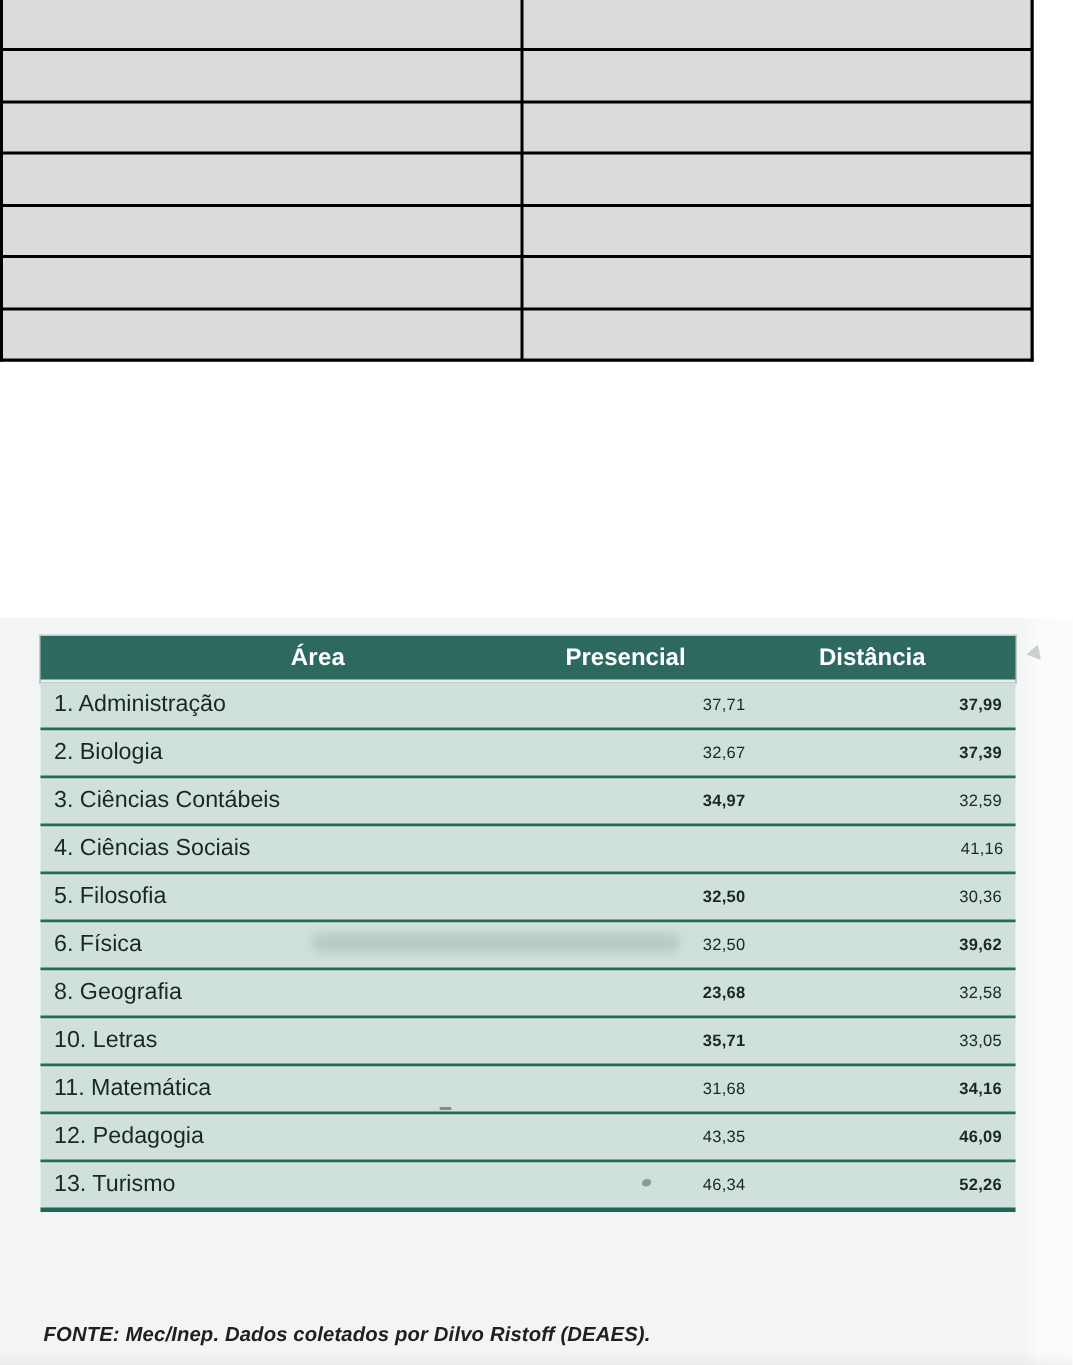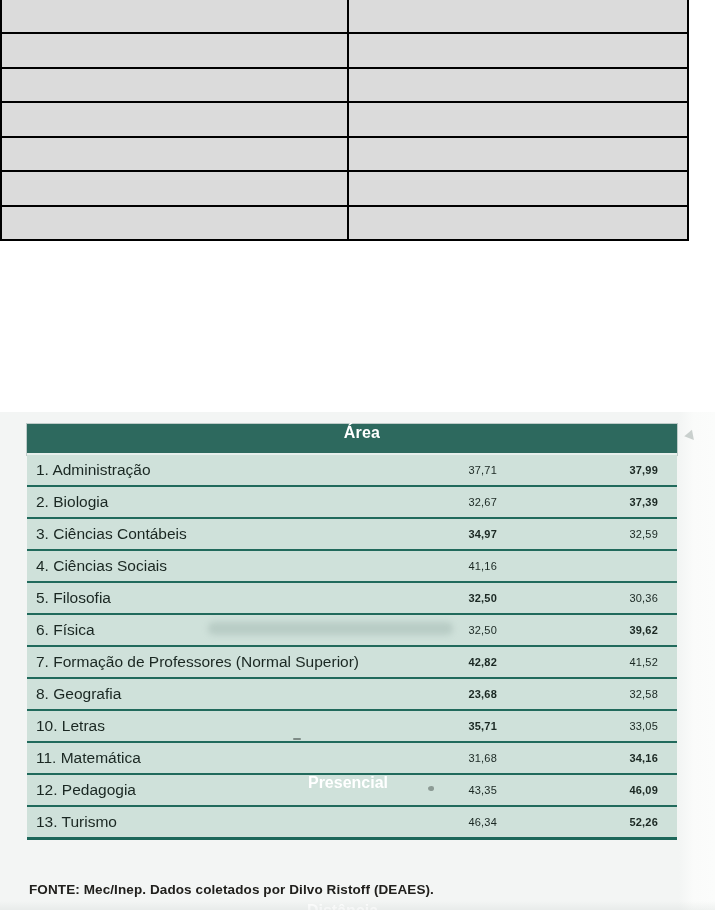--- a/index.html
+++ b/index.html
@@ -36,45 +36,44 @@
   
   .ttable{
     position:absolute;left:27px;top:12px;width:650px;
   }
   .thead{
     display:flex;align-items:center;height:29px;
     background:#2d695e;
     color:#ffffff;font-weight:bold;font-size:16px;
     border-bottom:2px solid #e7efec;
     box-shadow:0 0 0 1px rgba(30,80,70,0.25);
-    flex-direction:column;
   }
   .th{box-sizing:border-box}
   .th.area{flex:0 0 350px;text-align:center;padding-left:20px;letter-spacing:.2px}
   .th.pres{flex:0 0 128px;text-align:left;padding-right:8px}
   .th.dist{flex:1 1 auto;text-align:center;padding-right:19px}
 
   .trow{
     display:flex;align-items:center;height:30px;
     background:#cfe1da;
     border-bottom:2px solid #216a5c;
-    font-size:15.5px;color:#1a2722;
+    font-size:15.5px;color:#1a2722;justify-content:space-between;
   }
   .trow:last-child{border-bottom:3px solid #1d675a}
   .cell{box-sizing:border-box;white-space:nowrap}
   .cell.area{flex:0 0 350px;padding-left:9px}
   .cell.num{font-size:11px;letter-spacing:.2px}
   .cell.pres{flex:0 0 128px;text-align:right;padding-right:8px}
-  .cell.dist{flex:1 1 auto;text-align:right;padding-right:19px}
+  .cell.dist{flex:1 1 auto;text-align:right;padding-right:9px}
   .cell.bold{font-weight:bold}
 
   
   .fonte{
     position:absolute;left:29px;top:470px;
-    font-weight:bold;
+    font-style:italic;font-weight:bold;
     font-size:13.5px;color:#21201d;letter-spacing:.1px;
   }
 
   
   .bleed{
     position:absolute;left:208px;top:210px;width:245px;height:13px;
     background:rgba(125,150,143,0.28);
     filter:blur(3px);border-radius:6px;pointer-events:none;
   }
   .speck1{position:absolute;left:428px;top:374px;width:6px;height:5px;
@@ -139,25 +138,20 @@
           <div class="cell area">5. Filosofia</div>
           <div class="cell num pres bold">32,50</div>
           <div class="cell num dist">30,36</div>
         </div>
         <div class="trow">
           <div class="cell area">6. Física</div>
           <div class="cell num pres">32,50</div>
           <div class="cell num dist bold">39,62</div>
         </div>
         <div class="trow">
-          <div class="cell area">7. Formação de Professores (Normal Superior)</div>
-          <div class="cell num pres bold">42,82</div>
-          <div class="cell num dist">41,52</div>
-        </div>
-        <div class="trow">
           <div class="cell area">8. Geografia</div>
           <div class="cell num pres bold">23,68</div>
           <div class="cell num dist">32,58</div>
         </div>
         <div class="trow">
           <div class="cell area">10. Letras</div>
           <div class="cell num pres bold">35,71</div>
           <div class="cell num dist">33,05</div>
         </div>
         <div class="trow">

